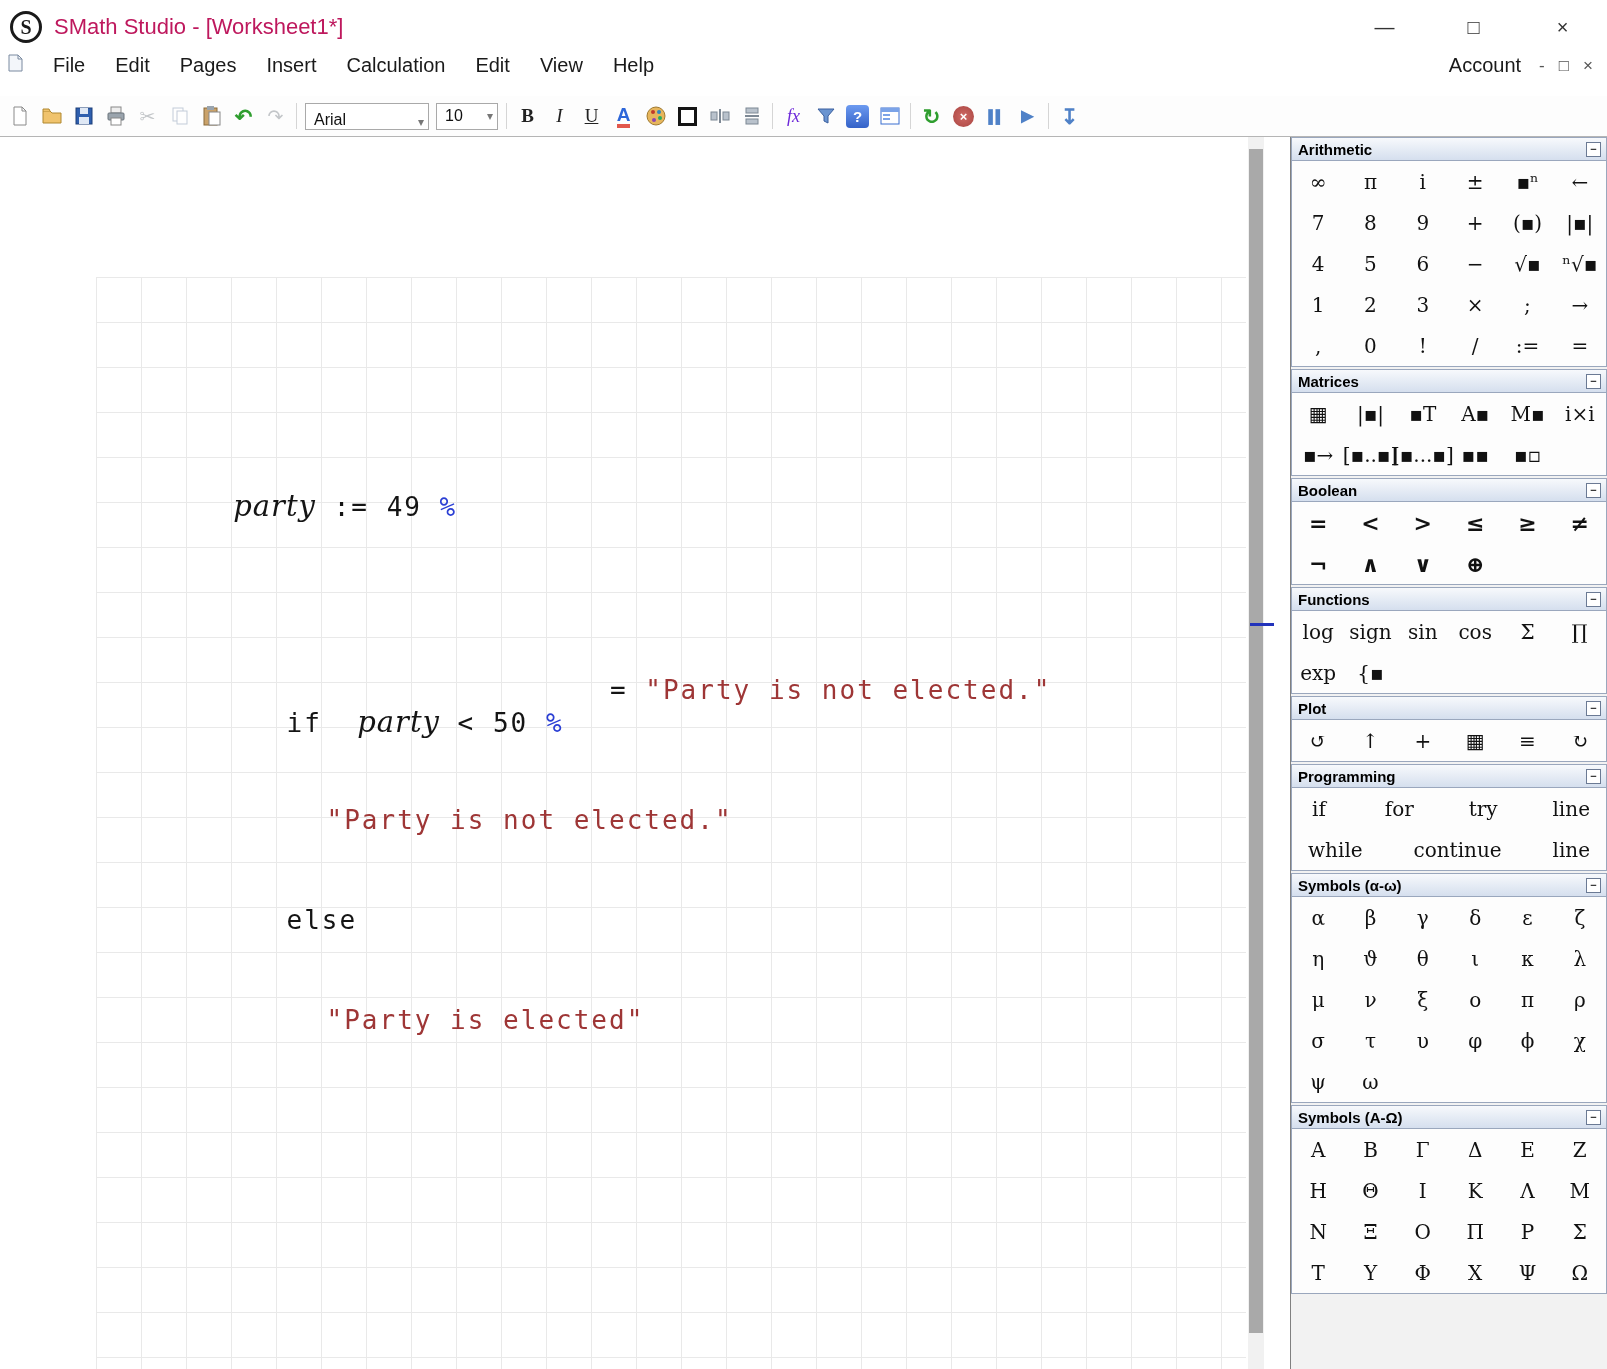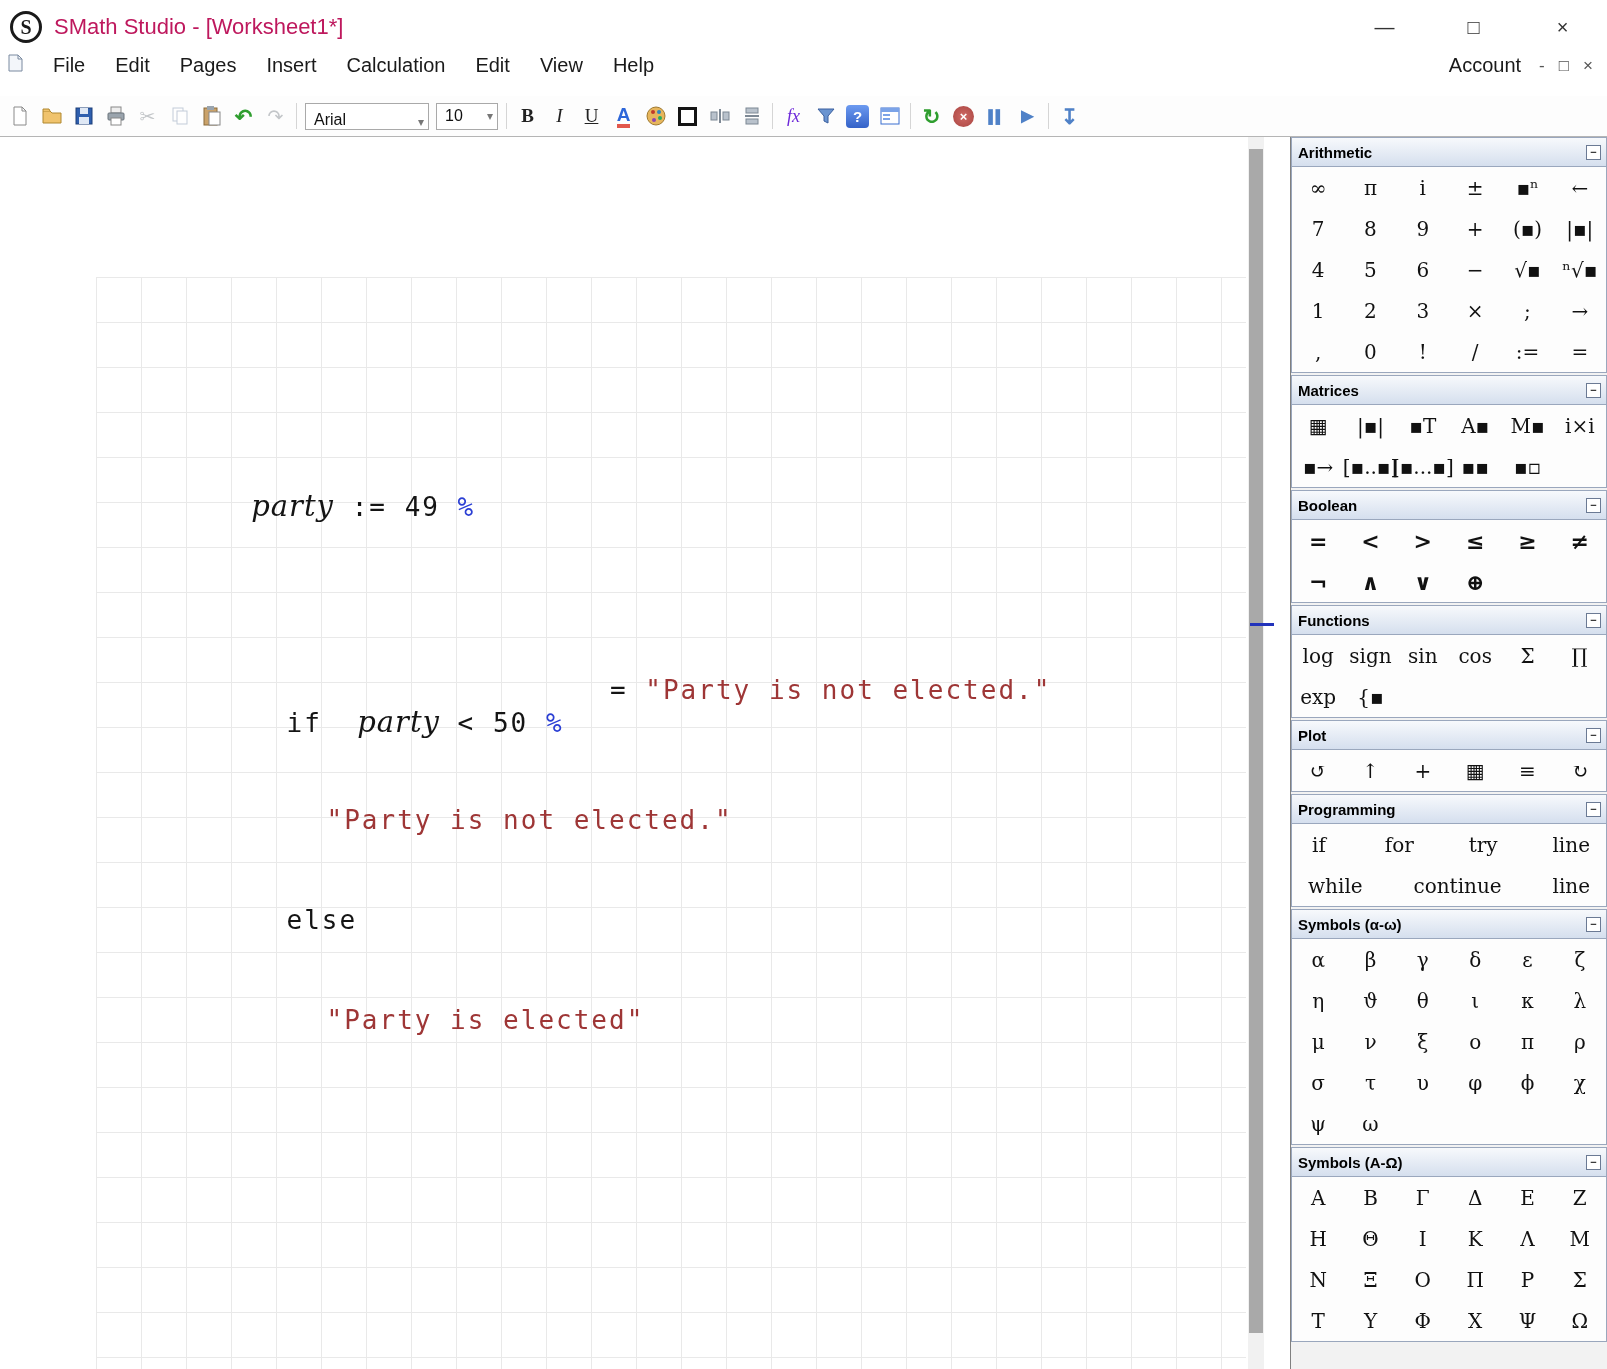--- a/index.html
+++ b/index.html
@@ -66,30 +66,30 @@
   .vthumb { position:absolute; left:1px; right:1px; top:12px; bottom:36px; background:#a9a9a9; }
   .gap { width:26px; background:#fff; }
   .cursor-dash { position:absolute; left:1250px; top:486px; width:24px; height:3px; background:#2233bb; z-index:6; }
 
   
   .math { position:absolute; font-family:"DejaVu Sans Mono", monospace; font-size:26px; color:#141414;
     letter-spacing:2px; white-space:pre; z-index:3; }
   .m-var { font-family:"DejaVu Serif", serif; font-style:italic; font-size:29px; letter-spacing:1px; }
   .m-unit { color:#2b3fd4; }
   .m-str { color:#9e3636; }
-  .m-assign { left:110px; top:322px; }
+  .m-assign { left:92px; top:322px; }
   .m-ifblock { left:110px; top:478px; }
   .m-line { position:relative; height:40px; }
   .m-result { position:absolute; left:500px; top:0; }
   .m-indent { padding-left:40px; }
 
   
   .sidebar { width:317px; border-left:1px solid #808080; background:#f2f2f2; padding:0; overflow:hidden; }
   .panel { background:#fdfdfd; border:1px solid #9aa7bd; margin-bottom:2px; }
-  .phead { height:29px; background:linear-gradient(#f7f9fc,#d5dfee); border-bottom:1px solid #9aa7bd;
+  .phead { height:23px; background:linear-gradient(#f7f9fc,#d5dfee); border-bottom:1px solid #9aa7bd;
     display:flex; align-items:center; padding:0 5px 0 6px; font-weight:bold; font-size:15px; color:#000;gap:31px; }
   .pcollapse { margin-left:auto; width:15px; height:15px; border:1px solid #6b7a94; background:#fff;
     font-size:11px; line-height:13px; text-align:center; color:#333; cursor:pointer; }
   .prow { height:41px; }
   .prow.grid6 { display:grid; grid-template-columns:repeat(6,1fr); align-items:center; justify-items:center; }
   .prow.flow { display:flex; align-items:center; justify-content:space-between; padding:0 16px; }
   .pbtn { font-family:"DejaVu Serif","DejaVu Sans", serif; font-size:20px; color:#111; cursor:pointer;
     min-width:22px; text-align:center; line-height:1; }
   .bold-ops .pbtn { font-weight:bold; font-size:22px; }
 </style>

